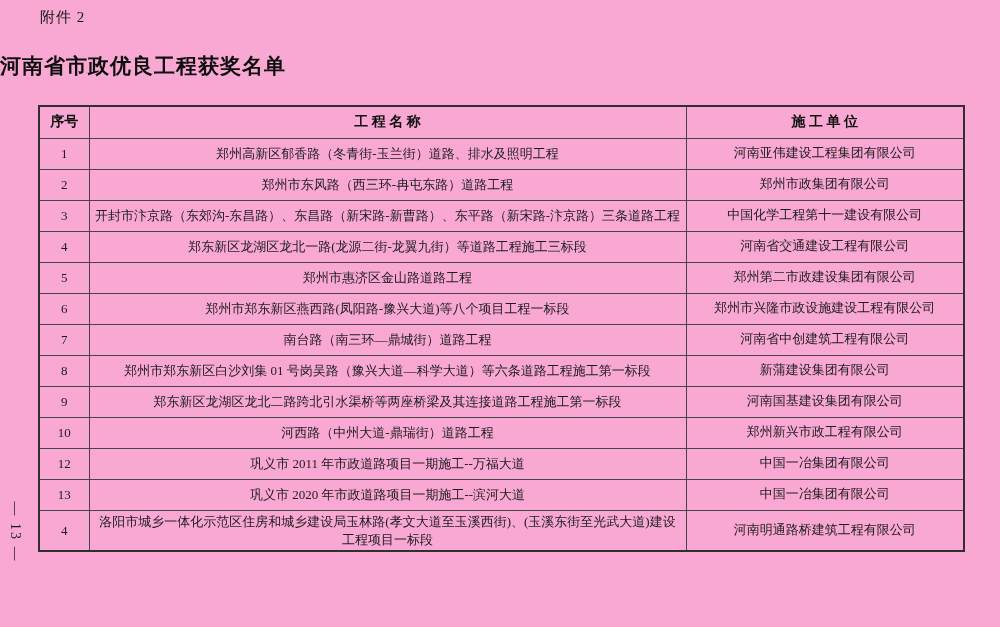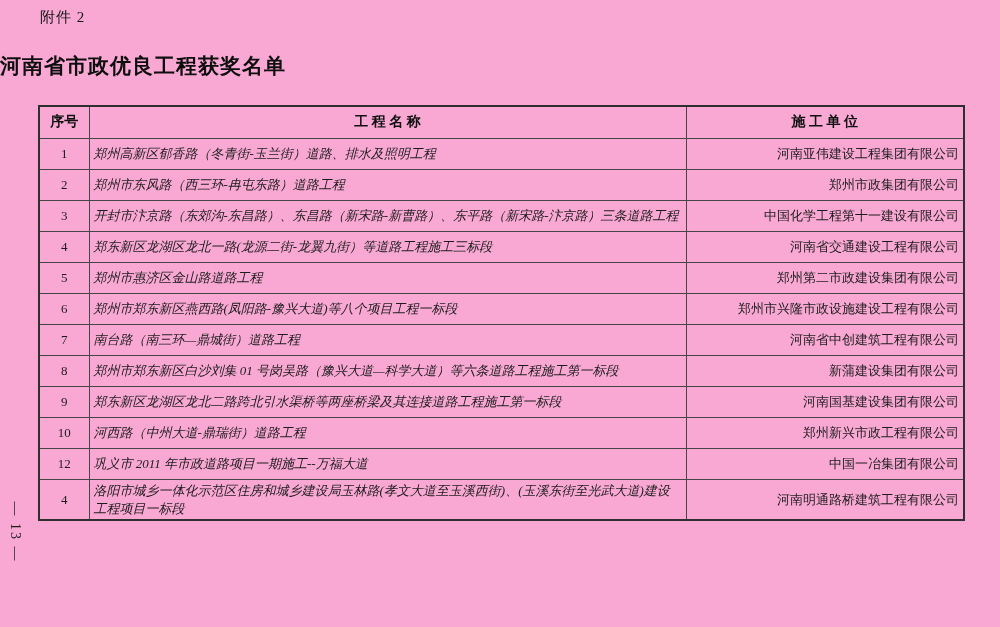--- a/index.html
+++ b/index.html
@@ -72,22 +72,22 @@
   table.awards col.c3 { width: 278px; }
   table.awards thead th {
     height: 27px;
     font-weight: bold;
     font-size: 14px;
     text-align: center;
     color: #111;
   }
   table.awards td { height: 26px; }
   td.c-no { text-align: center; }
-  td.c-proj { text-align: left; padding-left: 6px; font-style: italic; }
-  td.c-comp { text-align: right; padding-left: 6px; }
+  td.c-proj { text-align: center; padding-left: 6px; }
+  td.c-comp { text-align: center; padding-left: 6px; font-family: Liberation Mono, monospace; }
 </style>
 </head>
 <body>
 
 <div class="page">
 
   <div class="attachment">附件 2</div>
 
   <h1 class="title">河南省市政优良工程获奖名单</h1>
 
@@ -167,20 +167,25 @@
     <td class="c-comp">郑州新兴市政工程有限公司</td>
   </tr>
 
 
   <tr>
     <td class="c-no">12</td>
     <td class="c-proj">巩义市 2011 年市政道路项目一期施工--万福大道</td>
     <td class="c-comp">中国一冶集团有限公司</td>
   </tr>
 
+  <tr>
+    <td class="c-no">13</td>
+    <td class="c-proj">巩义市 2020 年市政道路项目一期施工--滨河大道</td>
+    <td class="c-comp">中国一冶集团有限公司</td>
+  </tr>
 
 
   <tr>
     <td class="c-no">4</td>
     <td class="c-proj">洛阳市城乡一体化示范区住房和城乡建设局玉林路(孝文大道至玉溪西街)、(玉溪东街至光武大道)建设工程项目一标段</td>
     <td class="c-comp">河南明通路桥建筑工程有限公司</td>
   </tr>
 </tbody>
   </table>
 

